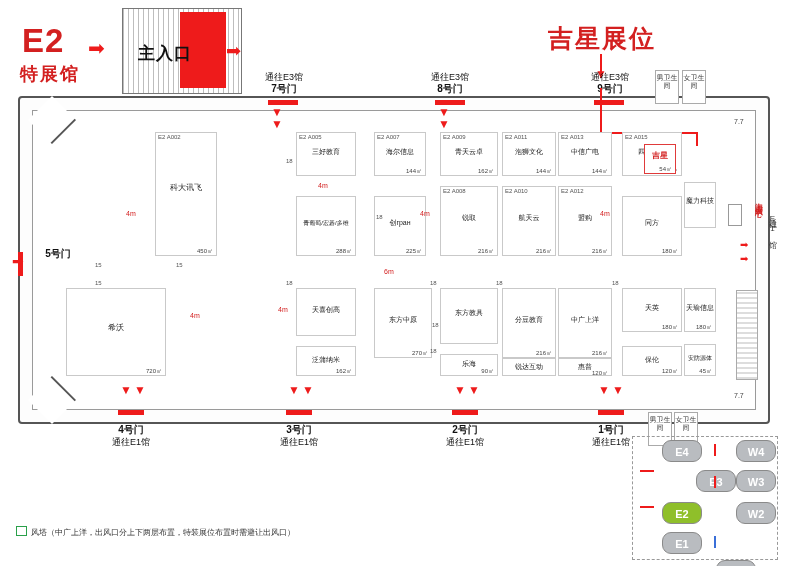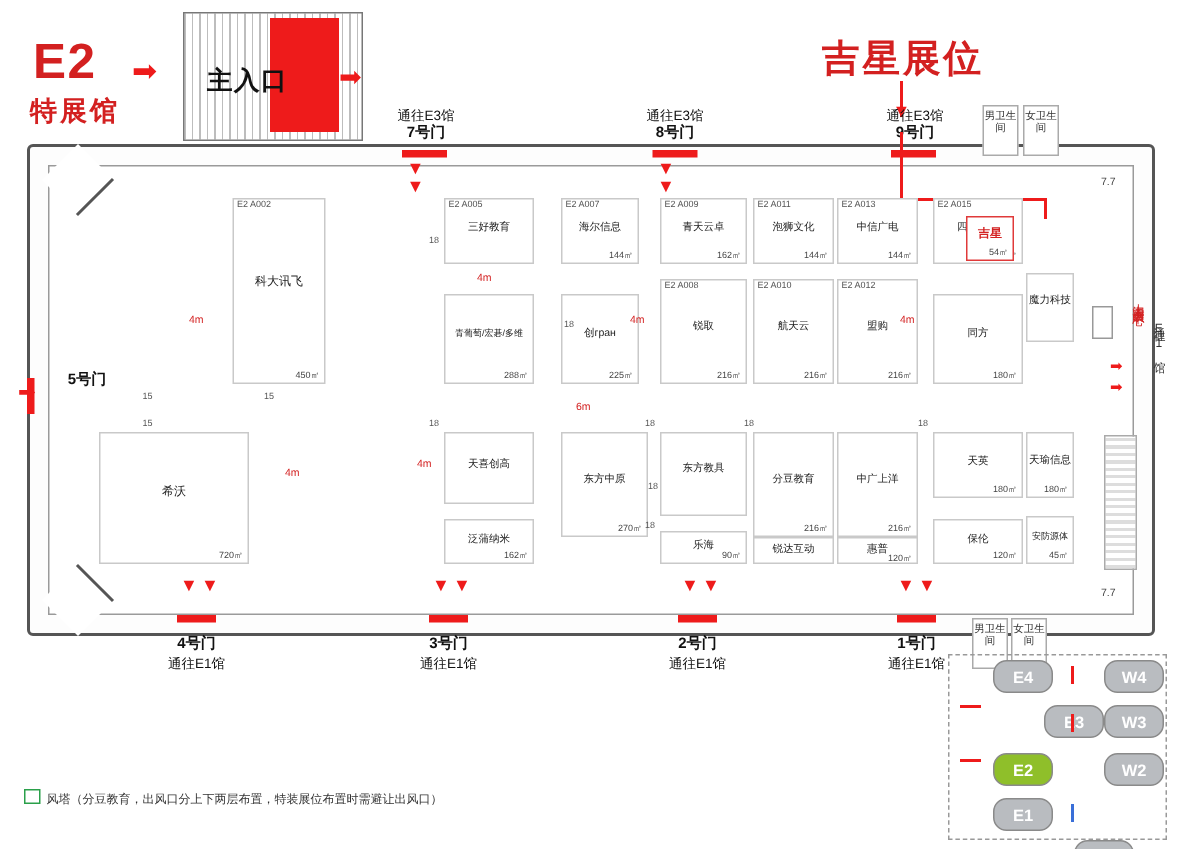--- a/index.html
+++ b/index.html
@@ -397,16 +397,16 @@
   <div class="abs mini-hall" style="left:736px;top:502px;width:40px;height:22px;">W2</div>
   <div class="abs mini-hall" style="left:716px;top:532px;width:40px;height:36px;margin-top:28px;">W1</div>
 
   <div class="abs" style="left:714px;top:444px;width:2px;height:12px;background:#ee1b1b;"></div>
   <div class="abs" style="left:714px;top:476px;width:2px;height:12px;background:#ee1b1b;"></div>
   <div class="abs" style="left:714px;top:536px;width:2px;height:12px;background:#3a6fd8;"></div>
   <div class="abs" style="left:640px;top:470px;width:14px;height:2px;background:#ee1b1b;"></div>
   <div class="abs" style="left:640px;top:506px;width:14px;height:2px;background:#ee1b1b;"></div>
 
   <div class="abs legend-row" style="left:16px;top:526px;width:420px;">
-    <span class="sw green"></span><span>风塔（分豆教育，出风口分上下两层布置，特装展位布置时需避让出风口）</span>
+    <span class="sw green"></span><span>风塔（中广上洋，出风口分上下两层布置，特装展位布置时需避让出风口）</span>
   </div>
 
 </div>
 
 </body></html>

